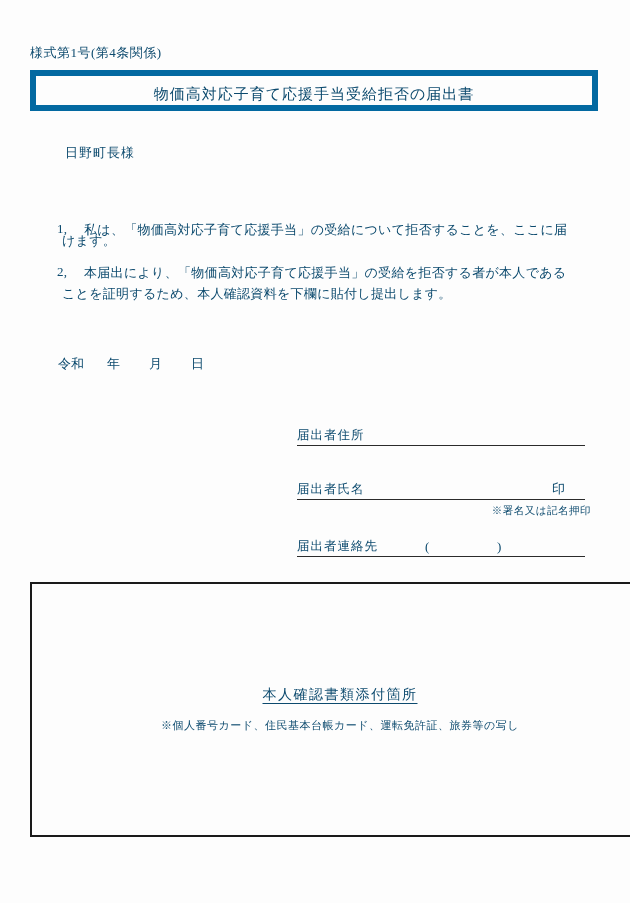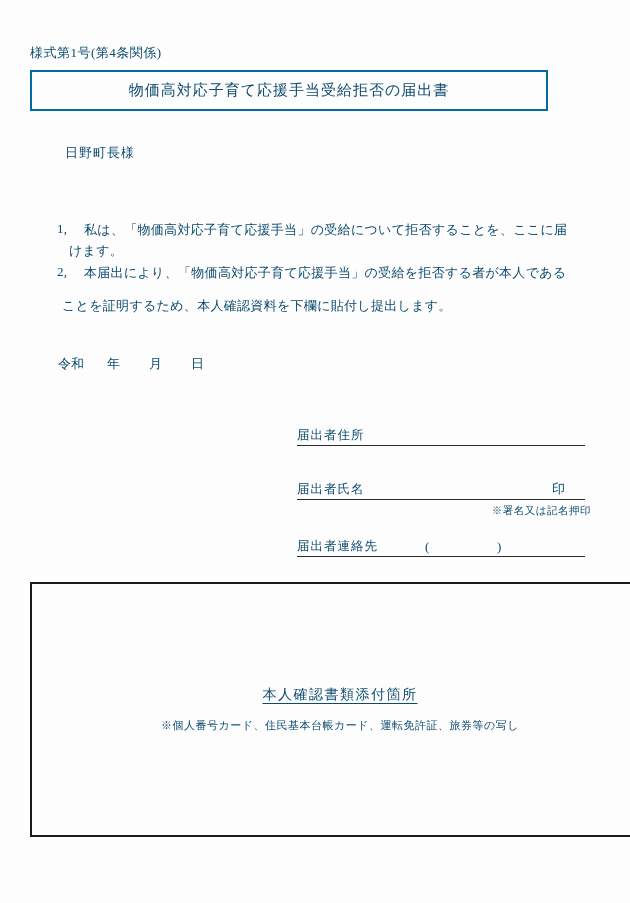--- a/index.html
+++ b/index.html
@@ -16,40 +16,40 @@
   }
   .abs { position: absolute; white-space: nowrap; }
 
   .form-number {
     left: 30px; top: 44px;
     font-size: 13px;
     letter-spacing: 0.5px;
   }
   .title-box {
     left: 30px; top: 70px;
-    width: 518px; height: 41px;
-    border: 2px solid #0369a1;
+    width: 568px; height: 41px;
+    border: 6px solid #0369a1;
     text-align: center;
     line-height: 37px;
     font-size: 15px;
     letter-spacing: 1px;
   }
   .addressee {
     left: 65px; top: 144px;
     font-size: 13px;
     letter-spacing: 1px;
   }
 
   .body-line { font-size: 13px; letter-spacing: 0.3px; }
   .i1-num { left: 57px; top: 221px; }
   .i1-l1  { left: 84px; top: 221px; }
-  .i1-l2  { left: 62px; top: 242px; margin-left: 7px; }
+  .i1-l2  { left: 62px; top: 232px; }
   .i2-num { left: 57px; top: 264px; }
   .i2-l1  { left: 84px; top: 264px; }
-  .i2-l2  { left: 62px; top: 285px; margin-top: 12px; }
+  .i2-l2  { left: 62px; top: 285px; }
 
   .date-line span { position: absolute; font-size: 13px; }
   .d-era   { left: 58px;  top: 355px; }
   .d-year  { left: 107px; top: 355px; }
   .d-month { left: 149px; top: 355px; }
   .d-day   { left: 191px; top: 355px; }
 
   .field-row {
     position: absolute;
     left: 297px;

